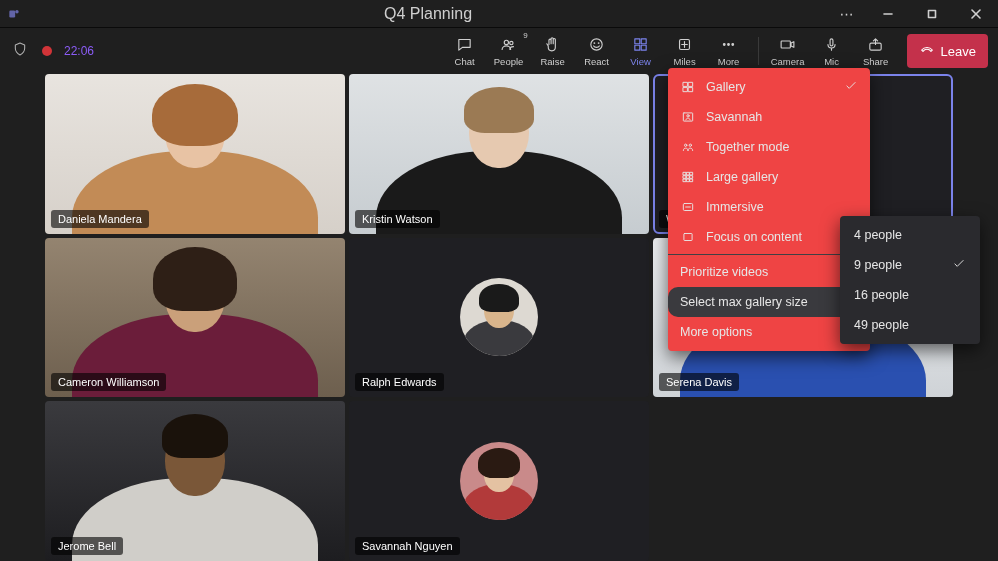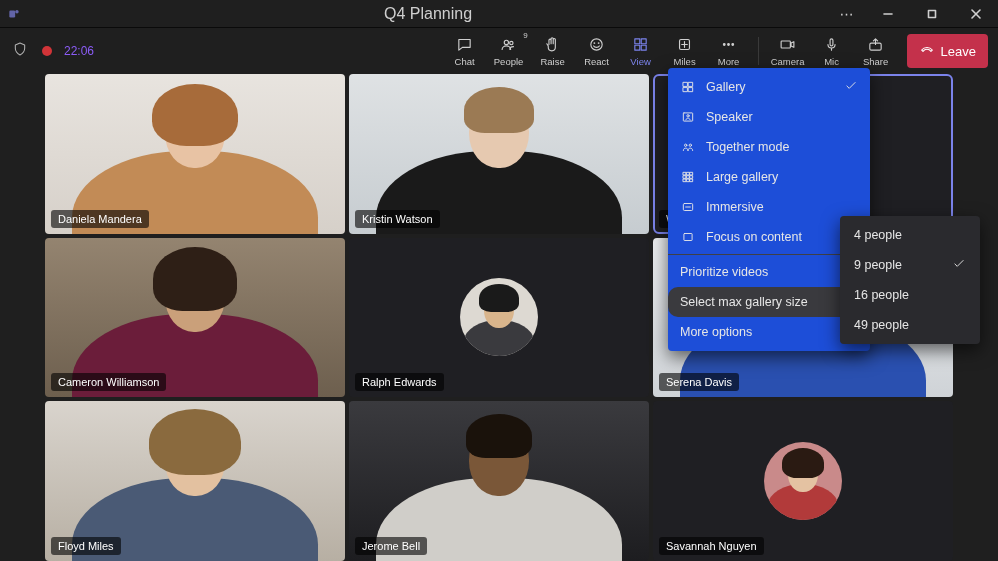--- a/index.html
+++ b/index.html
@@ -110,21 +110,21 @@
   .avatar-circle .mini-sh{
     position:absolute; bottom:-6px; left:50%; transform:translateX(-50%);
     width:70px; height:42px; border-radius:50% 50% 0 0;
   }
 
   
   .view-menu {
     position:absolute;
     top:68px; left:668px;
     width:202px;
-    background:#1d4ed8;
+    background:#ef4444;
     border-radius:4px;
     box-shadow:0 6px 18px rgba(0,0,0,0.6);
     padding:4px 0;
     z-index:30;
   }
   .view-menu .mi {
     height:30px; padding:0 12px; display:flex; align-items:center; gap:10px;
     font-size:12.5px; color:#e6e6e6;
   }
   .view-menu .mi:hover, .view-menu .mi.hovered { background:#3a3a3e;border-radius:10px; }
@@ -352,28 +352,20 @@
 
   <div class="tile">
     <div class="person bg-e">
       <div class="shoulders" style="background:#2a50b0;"></div>
       <div class="face" style="background:#6b4a32;"></div>
       <div style="position:absolute;top:6%;left:50%;transform:translateX(-50%);width:84px;height:60px;border-radius:50% 50% 35% 35%;background:#1d140d;"></div>
     </div>
     <div class="name-tag">Serena Davis</div>
   </div>
 
-  <div class="tile">
-    <div class="person bg-f">
-      <div class="shoulders" style="background:#4a5a75;"></div>
-      <div class="face" style="background:#e3c1a0;"></div>
-      <div style="position:absolute;top:5%;left:50%;transform:translateX(-50%);width:92px;height:66px;border-radius:50% 50% 40% 40%;background:#8a6a3e;"></div>
-    </div>
-    <div class="name-tag">Floyd Miles</div>
-  </div>
 
   <div class="tile">
     <div class="person bg-g">
       <div class="shoulders" style="background:#d0cec9;"></div>
       <div class="face" style="background:#7a5738;"></div>
       <div style="position:absolute;top:8%;left:50%;transform:translateX(-50%);width:66px;height:44px;border-radius:50% 50% 30% 30%;background:#1a120b;"></div>
     </div>
     <div class="name-tag">Jerome Bell</div>
   </div>
 
@@ -406,21 +398,21 @@
         </svg></span>
   </div>
   <div class="mi">
     <span class="mico">
         <svg viewBox="0 0 24 24">
           <rect x="4" y="5" width="16" height="14" rx="1"></rect>
           <circle cx="12" cy="10" r="2"></circle>
           <path d="M8 17c1-2 3-3 4-3s3 1 4 3"></path>
         </svg>
       </span>
-    <span>Speaker</span>
+    <span>Savannah</span>
   </div>
   <div class="mi">
     <span class="mico">
         <svg viewBox="0 0 24 24">
           <circle cx="8" cy="9" r="2"></circle>
           <circle cx="16" cy="9" r="2"></circle>
           <path d="M4 18c0-3 2-4 4-4s4 1 4 4M12 18c0-3 2-4 4-4s4 1 4 4"></path>
         </svg>
       </span>
     <span>Together mode</span>

